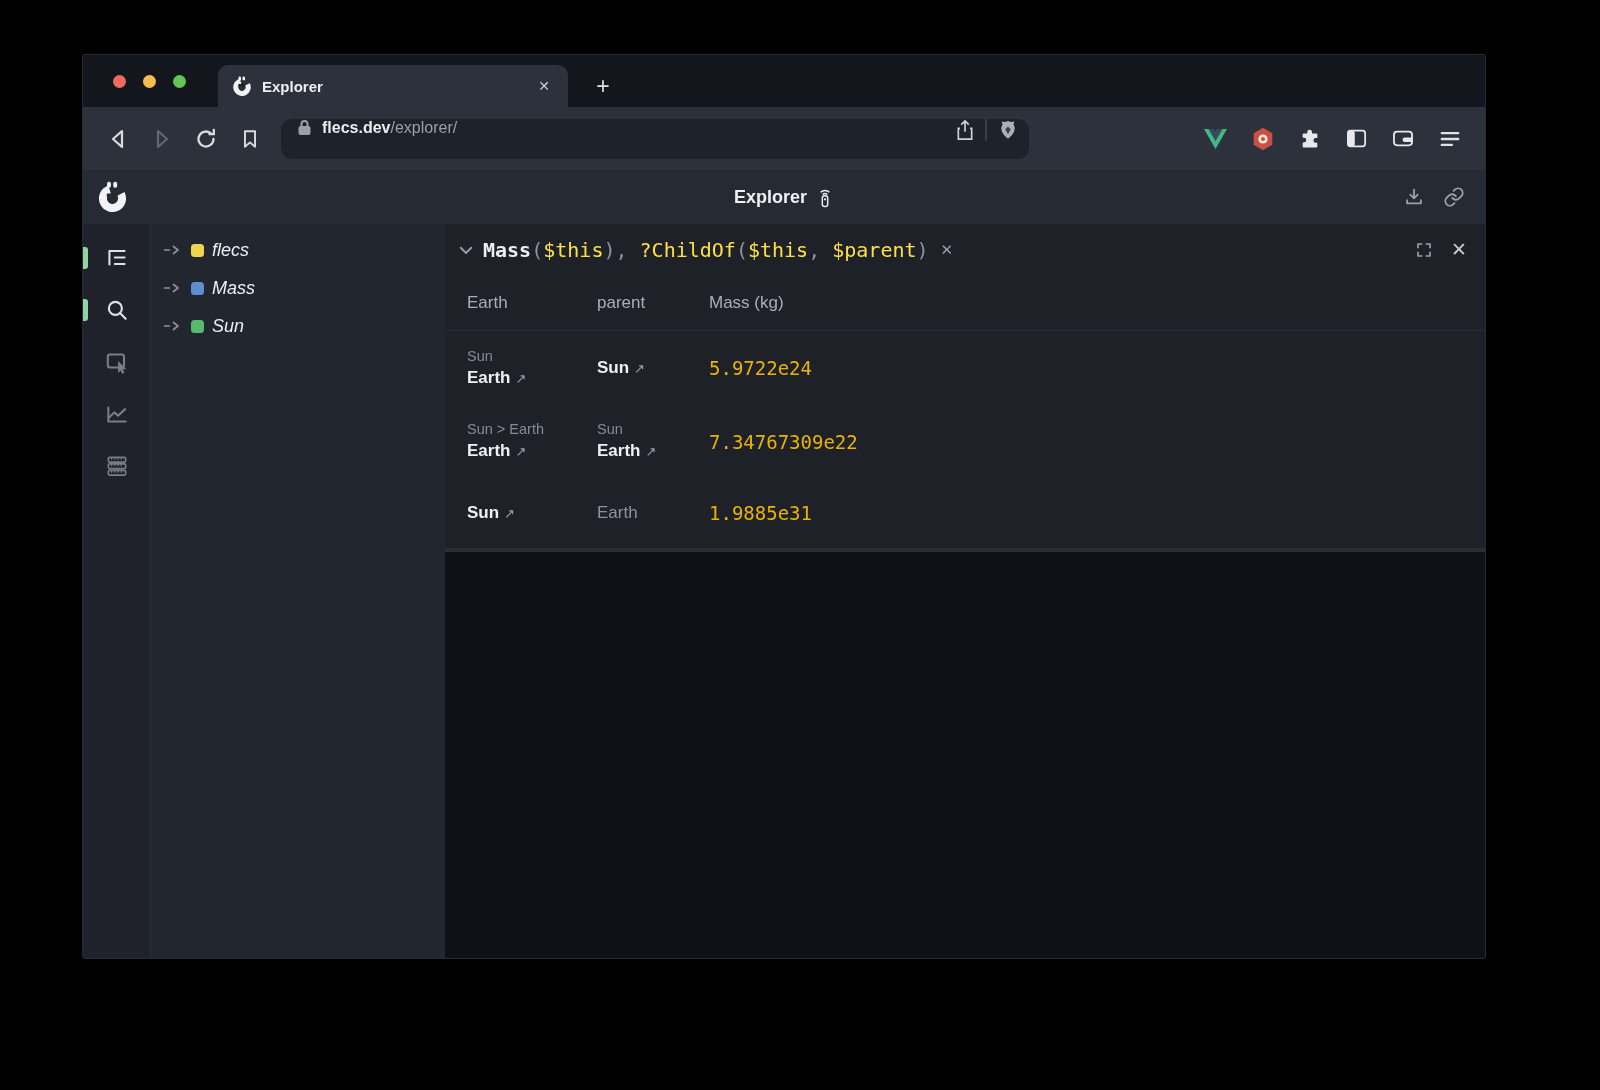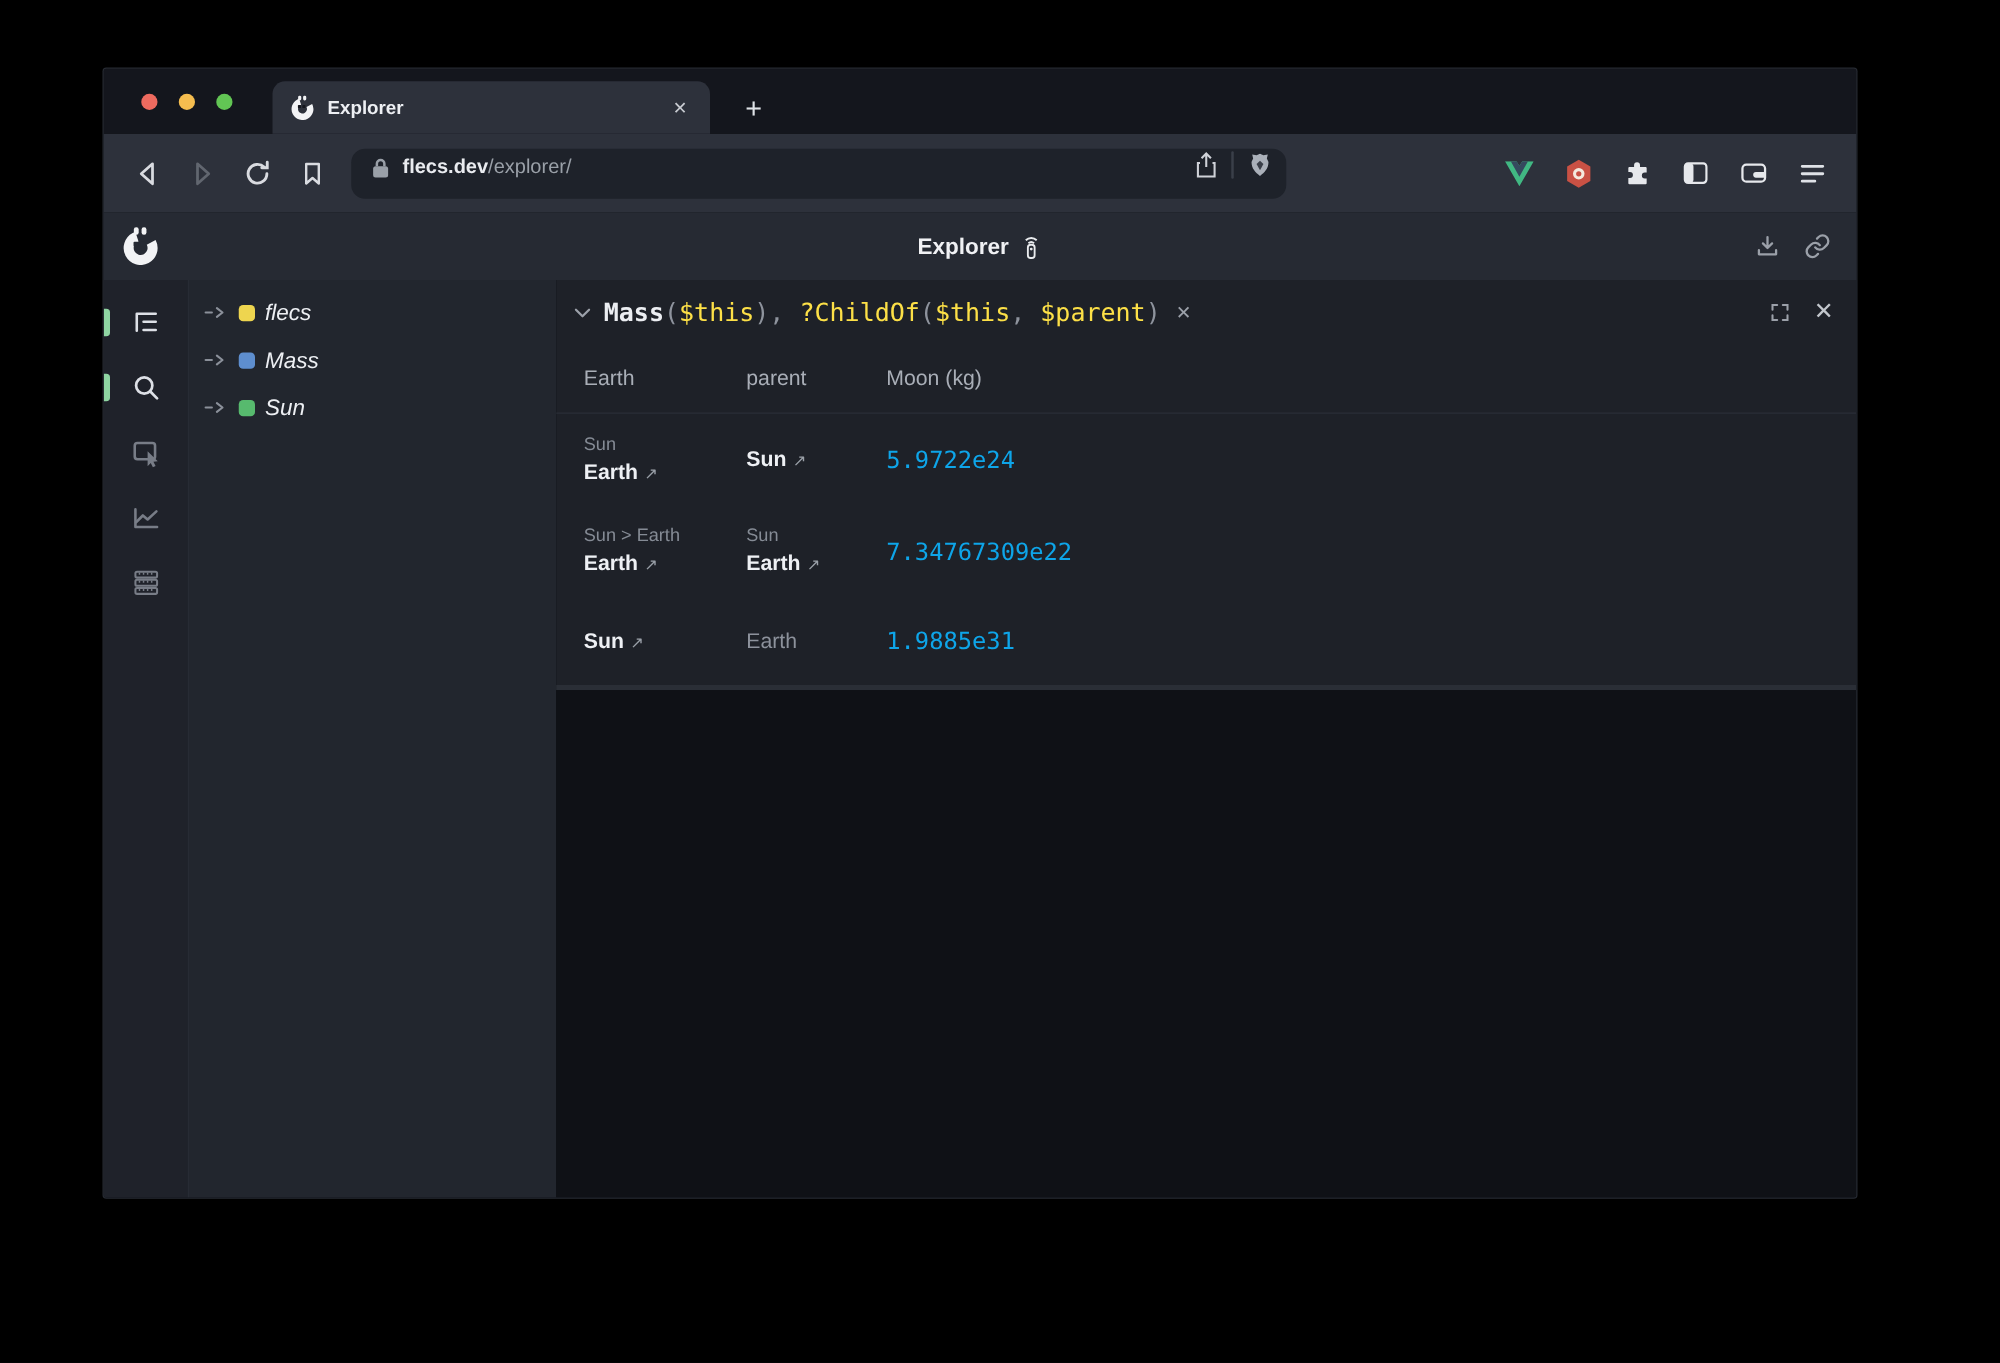--- a/index.html
+++ b/index.html
@@ -23,21 +23,21 @@
   .newtab { position:absolute; left:500px; top:10px; width:40px; height:42px;
     color:#dfe2e7; font-size:23px; display:flex; align-items:center; justify-content:center; }
 
   
   .toolbar { height:63px; background:#2d313b; display:flex; align-items:center;
     padding:0 16px 0 18px; flex:0 0 auto; }
   .navbtn { width:34px; height:34px; display:flex; align-items:center; justify-content:center; }
   .navbtn + .navbtn { margin-left:10px; }
   .bookmark-btn { margin-left:86px; }
   .urlbar { margin-left:14px; width:748px; height:40px; background:#1e222a; border-radius:11px;
-    display:flex; align-items:flex-end; padding:0 10px 16px 16px; gap:10px; }
+    display:flex; align-items:flex-start; padding:0 10px 16px 16px; gap:10px; }
   .url-domain { color:#e9ebef; font-size:16px; font-weight:700; }
   .url-path { color:#9aa0a8; font-size:16px; margin-left:-8px; }
   .url-spacer { flex:1; }
   .url-divider { width:2px; height:22px; background:#3a3f49; border-radius:1px; }
   .ext-cluster { margin-left:auto; display:flex; align-items:center; gap:25px; padding-right:8px; }
 
   
   .appheader { height:54px; background:#262a33; position:relative; flex:0 0 auto;
     display:flex; align-items:center; justify-content:center; }
   .app-logo { position:absolute; left:14px; top:11px; }
@@ -75,21 +75,21 @@
     border-bottom:1px solid #2a2e37; color:#a9aeb7; font-size:17px; }
   .col-entity { width:130px; flex:0 0 auto; }
   .col-parent { width:112px; flex:0 0 auto; }
   .col-mass { flex:1; }
   .trow { display:flex; align-items:center; padding-left:22px; }
   .trow-1 { height:74px; } .trow-2 { height:73px; } .trow-3 { height:70px; }
   .cell-sub { color:#858b95; font-size:14.5px; line-height:20px; }
   .cell-main { color:#eef0f4; font-size:17px; font-weight:700; line-height:24px; }
   .muted-main { color:#8d929c; font-size:17px; font-weight:400; }
   .link-arrow { color:#9aa0a8; font-size:13px; font-weight:400; margin-left:5px; }
-  .cell-value { color:#0ea5e9; font-size:19px; }
+  .cell-value { color:#eab308; font-size:19px; }
 
   svg { display:block; }
 </style>
 </head>
 <body>
 
 <div class="window">
 
   <div class="tabstrip">
     <div class="lights">
@@ -330,21 +330,21 @@
                   <path d="M4 9 V4 h5 M15 4 h5 v5 M20 15 v5 h-5 M9 20 H4 v-5"></path>
                 </svg>
             </span>
             <span class="panel-close">✕</span>
           </span>
         </div>
 
         <div class="thead">
           <span class="col-entity">Earth</span>
           <span class="col-parent">parent</span>
-          <span class="col-mass">Moon (kg)</span>
+          <span class="col-mass">Mass (kg)</span>
         </div>
 
         <div class="trow trow-1">
           <div class="col-entity">
             <div class="cell-sub">Sun</div>
             <div class="cell-main"><span>Earth</span><span class="link-arrow">↗</span></div>
           </div>
           <div class="col-parent">
             <div class="cell-main"><span>Sun</span><span class="link-arrow">↗</span></div>
           </div>

